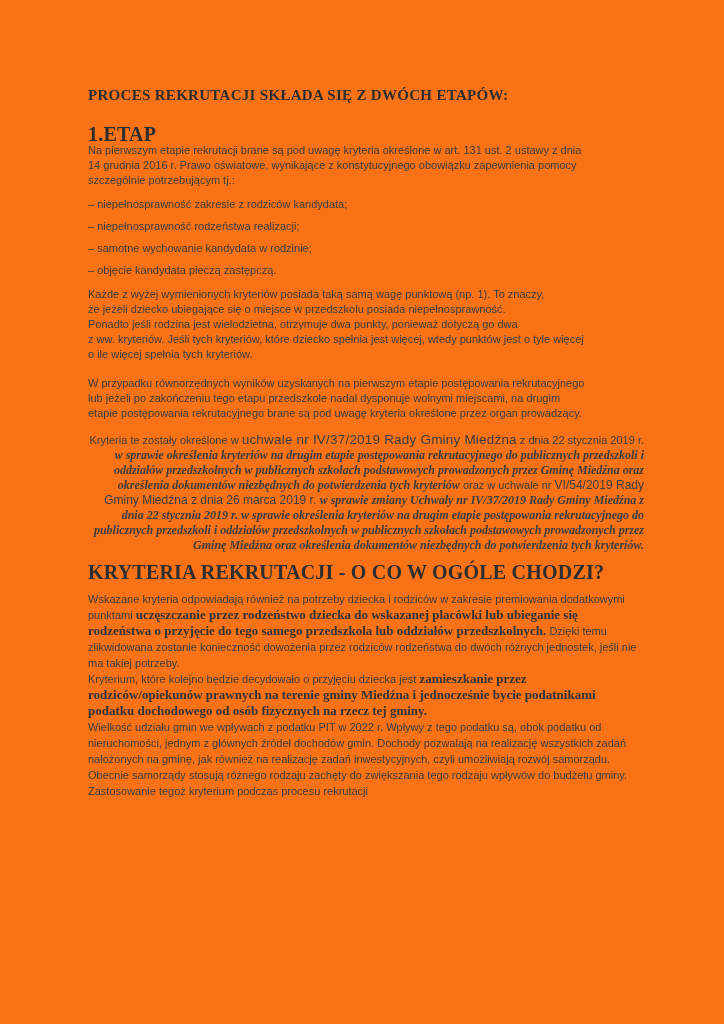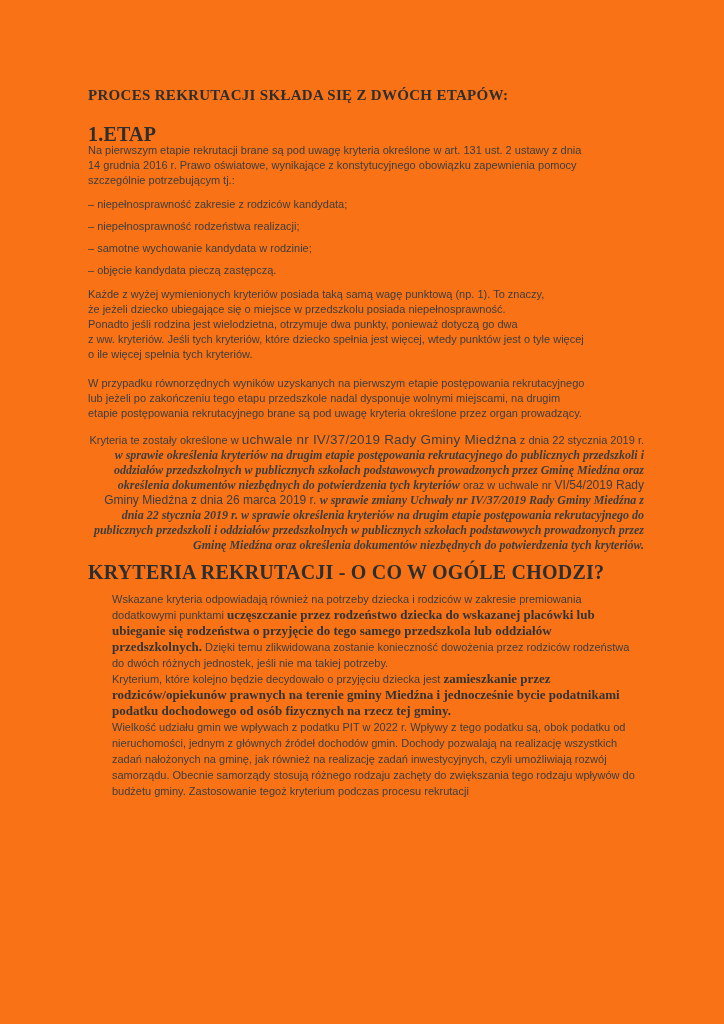--- a/index.html
+++ b/index.html
@@ -55,21 +55,21 @@
   .big-sans   { font-size: 13.5px; letter-spacing: 0.2px; }
   .mid-sans   { font-size: 12px; }
   .italic-serif {
     font-family: "Liberation Serif", serif;
     font-style: italic;
     font-weight: bold;
     font-size: 12px;
   }
   .sec-kryteria { margin-top: 11px; }
   .kryteria-heading { margin-bottom: 10px; }
-  .details-para { margin-top: 10px; line-height: 16px; margin-left: 24px; }
+  .details-para { margin-top: 10px; line-height: 16px; }
   .bold-serif {
     font-family: "Liberation Serif", serif;
     font-weight: bold;
     font-size: 13px;
     color: #333333;
   }
 </style>
 </head>
 <body>
 

